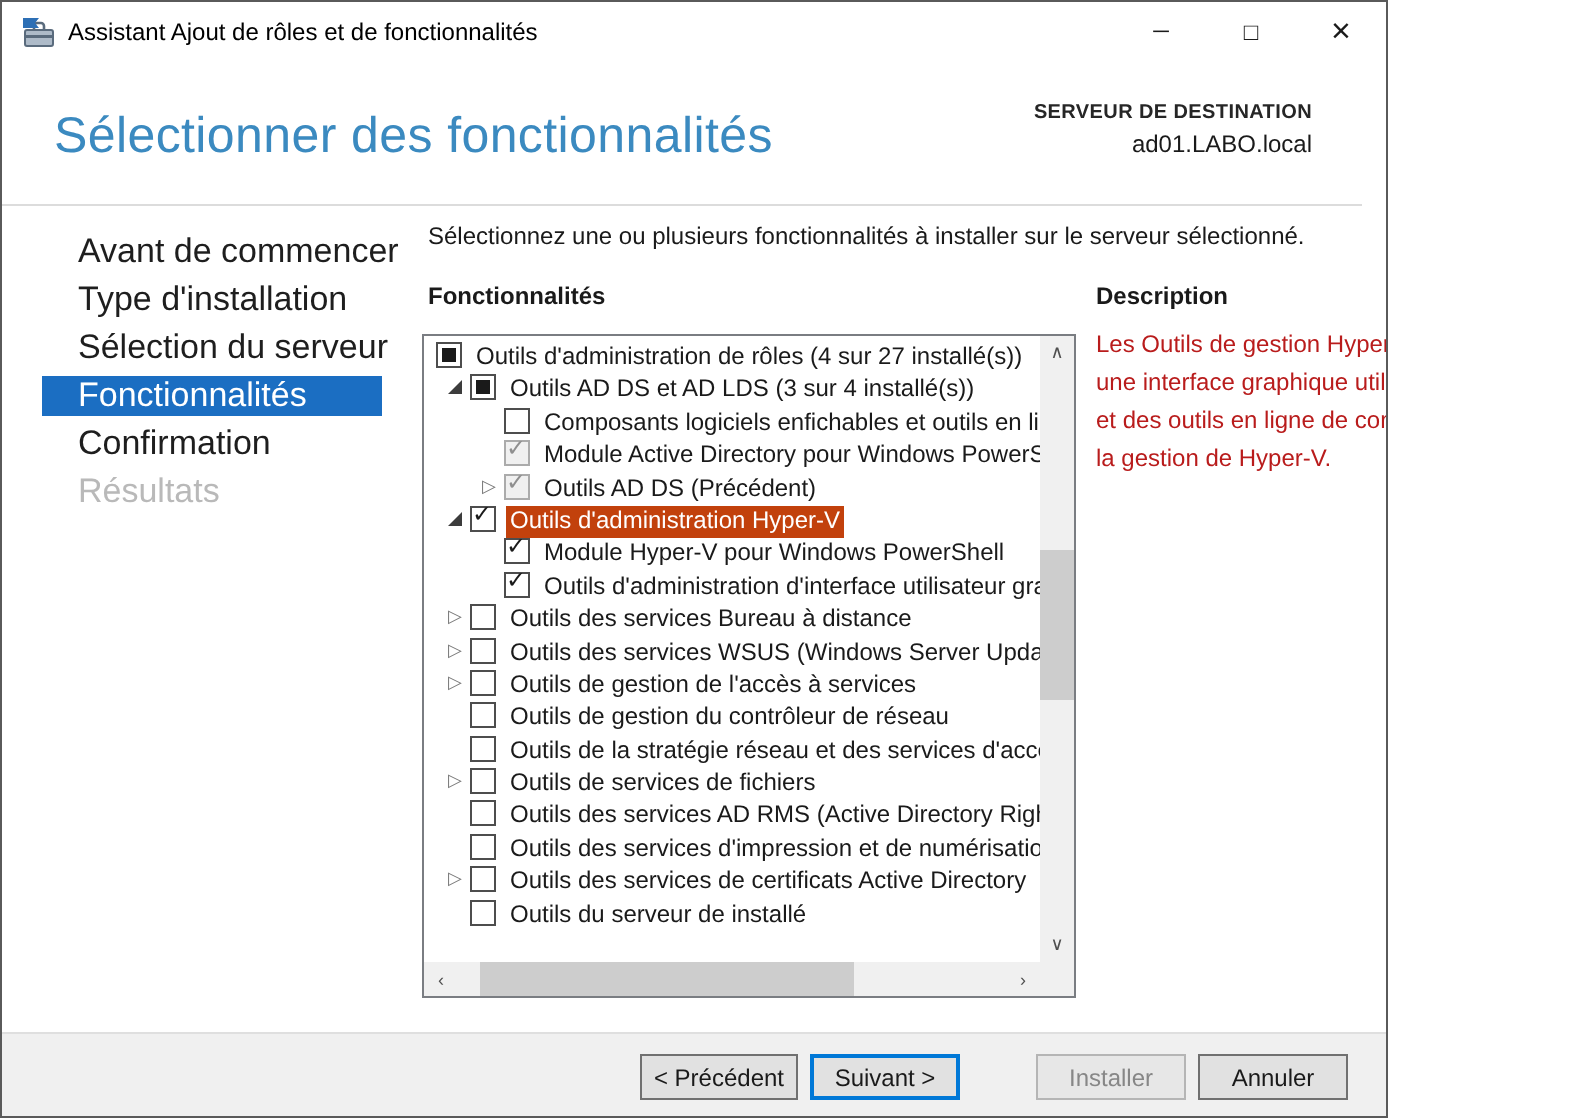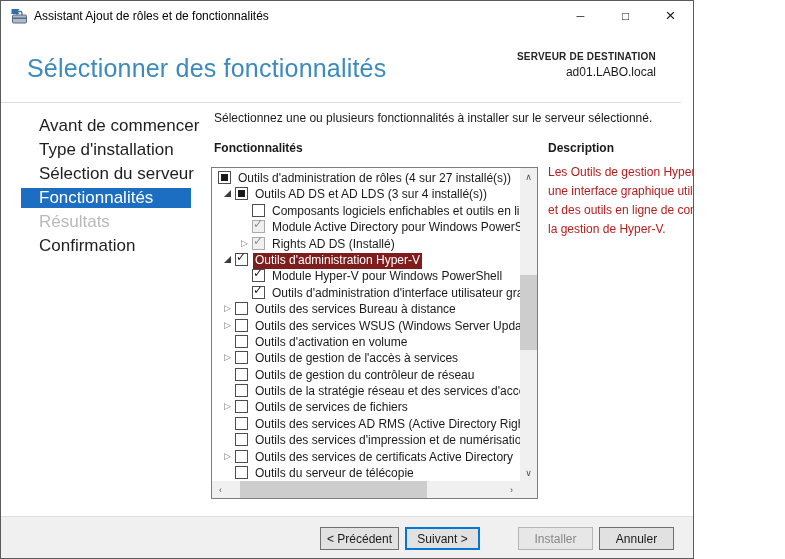--- a/index.html
+++ b/index.html
@@ -41,21 +41,21 @@
   .tree-row{height:16.4px;display:flex;white-space:nowrap;}
   .expander{width:15px;height:13px;flex:0 0 15px;display:flex;align-items:center;justify-content:center;}
   .tri-closed{font-size:9px;color:#7a7a7a;line-height:1;}
   .tri-open{width:0;height:0;border-bottom:7px solid #3c3c3c;border-left:7px solid transparent;}
   .cb{width:13px;height:13px;flex:0 0 13px;box-sizing:border-box;border:1px solid #4d4d4d;background:#fff;margin-right:5px;position:relative;}
   .cb .check{position:absolute;left:0px;top:-3px;font-size:12px;font-weight:700;color:#1a1a1a;line-height:1;}
   .cb.checked-disabled{border-color:#ababab;background:#f0f0f0;}
   .cb.checked-disabled .check{color:#8f8f8f;}
   .cb.indeterminate::after{content:"";position:absolute;left:2px;top:2px;width:7px;height:7px;background:#1a1a1a;}
   .tree-label{font-size:12px;color:#1a1a1a;padding:0 2px;line-height:15px;}
-  .tree-label.selected{background:#7f1d1d;color:#fff;}
+  .tree-label.selected{background:#c2410c;color:#fff;}
   
   .vscroll{position:absolute;top:0;right:0;bottom:17px;width:17px;background:#f0f0f0;}
   .hscroll{position:absolute;left:0;bottom:0;right:17px;height:17px;background:#f0f0f0;display:flex;}
   .sb-corner{position:absolute;right:0;bottom:0;width:17px;height:17px;background:#f0f0f0;}
   .sb-btn{width:17px;height:17px;display:flex;align-items:center;justify-content:center;font-size:9px;color:#4f4f4f;flex:0 0 17px;}
   .vscroll .sb-btn.down{position:absolute;bottom:0;left:0;}
   .vthumb{position:absolute;left:0;top:107px;width:17px;height:75px;background:#cdcdcd;}
   .hscroll .sb-btn.right{margin-left:auto;}
   .hthumb{position:absolute;left:28px;top:0;width:187px;height:17px;background:#cdcdcd;}
   
@@ -93,22 +93,22 @@
       <div class="dest-value">ad01.LABO.local</div>
     </div>
   </div>
 
   <div class="wizard-body">
     <div class="wizard-nav">
         <div class="nav-item">Avant de commencer</div>
         <div class="nav-item">Type d'installation</div>
         <div class="nav-item">Sélection du serveur</div>
         <div class="nav-item selected">Fonctionnalités</div>
+        <div class="nav-item">Confirmation</div>
         <div class="nav-item disabled">Résultats</div>
-        <div class="nav-item">Confirmation</div>
       </div>
 
     <div class="content">
       <div class="instruction">Sélectionnez une ou plusieurs fonctionnalités à installer sur le serveur sélectionné.</div>
       <div class="col-label features-label">Fonctionnalités</div>
       <div class="col-label description-label">Description</div>
 
       <div class="listbox">
         <div class="tree-rows">
             <div class="tree-row">
@@ -132,21 +132,21 @@
               </span>
               <span class="tree-label">Module Active Directory pour Windows PowerShell</span>
             </div>
             <div class="tree-row">
               <span class="expander" style="margin-left: 25px;">
                 <span class="tri-closed">▷</span>
               </span>
               <span class="cb checked-disabled">
                 <span class="check">✓</span>
               </span>
-              <span class="tree-label">Rights AD DS (Installé)</span>
+              <span class="tree-label">Outils AD DS (Précédent)</span>
             </div>
             <div class="tree-row">
               <span class="expander" style="margin-left: 8px;">
                 <span class="tri-open"></span>
               </span>
               <span class="cb checked">
                 <span class="check">✓</span>
               </span>
               <span class="tree-label selected">Outils d'administration Hyper-V</span>
             </div>
@@ -170,24 +170,20 @@
               <span class="tree-label">Outils des services Bureau à distance</span>
             </div>
             <div class="tree-row">
               <span class="expander" style="margin-left: 8px;">
                 <span class="tri-closed">▷</span>
               </span>
               <span class="cb unchecked"></span>
               <span class="tree-label">Outils des services WSUS (Windows Server Update Services)</span>
             </div>
             <div class="tree-row">
-              <span class="cb unchecked" style="margin-left: 23px;"></span>
-              <span class="tree-label">Outils d'activation en volume</span>
-            </div>
-            <div class="tree-row">
               <span class="expander" style="margin-left: 8px;">
                 <span class="tri-closed">▷</span>
               </span>
               <span class="cb unchecked"></span>
               <span class="tree-label">Outils de gestion de l'accès à services</span>
             </div>
             <div class="tree-row">
               <span class="cb unchecked" style="margin-left: 23px;"></span>
               <span class="tree-label">Outils de gestion du contrôleur de réseau</span>
             </div>
@@ -212,21 +208,21 @@
             </div>
             <div class="tree-row">
               <span class="expander" style="margin-left: 8px;">
                 <span class="tri-closed">▷</span>
               </span>
               <span class="cb unchecked"></span>
               <span class="tree-label">Outils des services de certificats Active Directory</span>
             </div>
             <div class="tree-row">
               <span class="cb unchecked" style="margin-left: 23px;"></span>
-              <span class="tree-label">Outils du serveur de télécopie</span>
+              <span class="tree-label">Outils du serveur de installé</span>
             </div>
           </div>
 
         <div class="vscroll">
           <div class="sb-btn up">∧</div>
           <div class="vthumb"></div>
           <div class="sb-btn down">∨</div>
         </div>
         <div class="hscroll">
           <div class="sb-btn left">‹</div>

